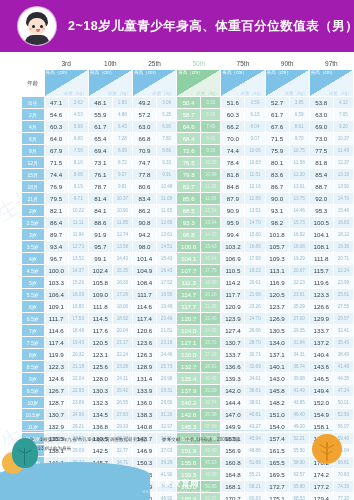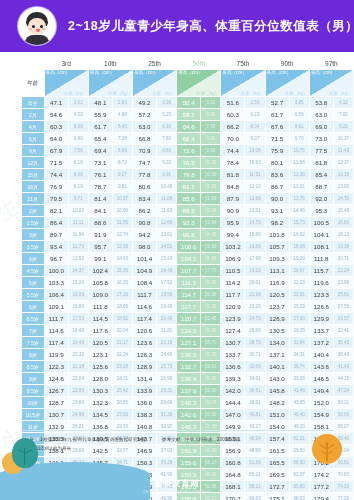--- a/index.html
+++ b/index.html
@@ -5,21 +5,21 @@
   html,body{margin:0;padding:0;}
   body{
     width:354px;height:500px;overflow:hidden;
     background:#8ec8e8;
     font-family:"Liberation Sans","DejaVu Sans",sans-serif;
     position:relative;
   }
   
   .header{
     position:absolute;left:0;top:0;width:354px;height:52px;
-    background:#6d28d9;display:flex;align-items:center;
+    background:#a21caf;display:flex;align-items:center;
   }
   .avatar{
     width:38px;height:38px;border-radius:50%;background:#ffffff;
     margin-left:18px;position:relative;overflow:hidden;flex:0 0 auto;
     box-shadow:0 0 0 1px rgba(255,255,255,.6);
   }
   .av-hair{position:absolute;left:8px;top:5px;width:22px;height:15px;background:#2b2b33;border-radius:11px 11px 5px 5px;}
   .av-face{position:absolute;left:10px;top:11px;width:18px;height:17px;background:#fbe3d2;border-radius:9px 9px 9px 9px;}
   .av-eye{position:absolute;top:18px;width:2.5px;height:3px;background:#2b2b33;border-radius:50%;}
   .av-eye.l{left:14px;} .av-eye.r{left:22px;}

